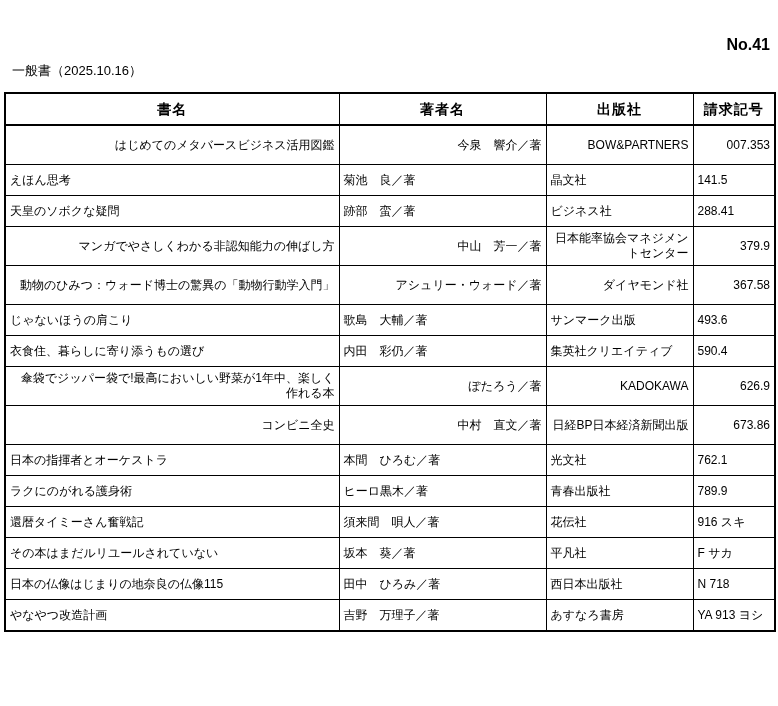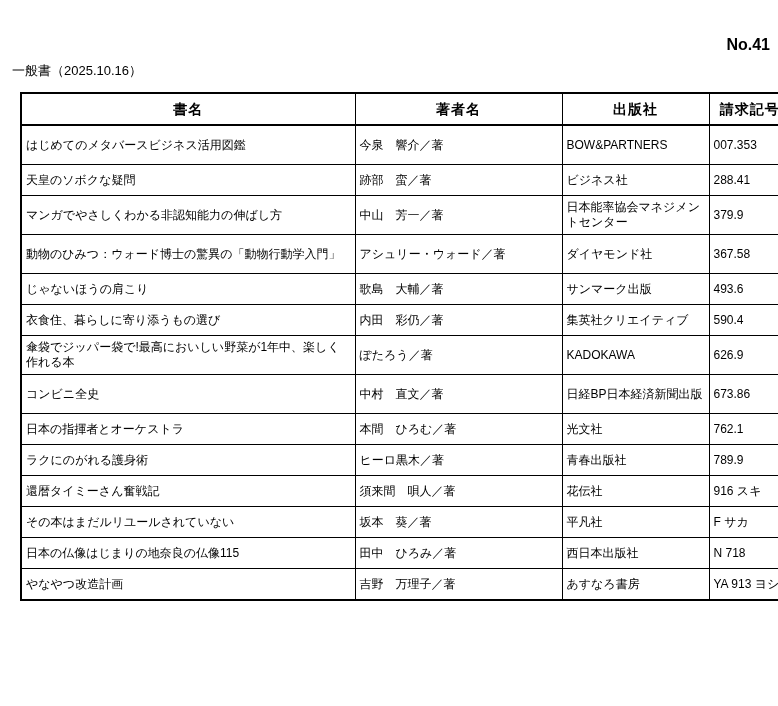--- a/index.html
+++ b/index.html
@@ -35,21 +35,21 @@
     top: 63px;
     left: 12px;
     font-size: 13px;
     font-weight: normal;
     line-height: 16px;
     white-space: nowrap;
   }
   .table-wrap {
     position: absolute;
     top: 92px;
-    left: 20px;
+    left: 4px;
     width: 728px;
   }
   table.booklist {
     border-collapse: collapse;
     table-layout: fixed;
     width: 770px;
     border: 2px solid #000;
   }
   table.booklist col.c-title  { width: 334px; }
   table.booklist col.c-author { width: 207px; }
@@ -74,20 +74,21 @@
     border-bottom: 2px solid #000;
     letter-spacing: 1px;
   }
   table.booklist tbody td {
     height: 30px;
     text-align: left;
     font-weight: normal;
   }
   table.booklist tbody tr.two-line td {
     height: 38px;
+    text-align: right;
   }
   .cell-text {
     display: block;
   }
 </style>
 </head>
 <body>
 
 <div class="page">
 
@@ -121,20 +122,34 @@
             </td>
             <td>
               <span class="cell-text">BOW&amp;PARTNERS</span>
             </td>
             <td>
               <span class="cell-text">007.353</span>
             </td>
           </tr>
           <tr>
             <td>
+              <span class="cell-text">えほん思考</span>
+            </td>
+            <td>
+              <span class="cell-text">菊池　良／著</span>
+            </td>
+            <td>
+              <span class="cell-text">晶文社</span>
+            </td>
+            <td>
+              <span class="cell-text">141.5</span>
+            </td>
+          </tr>
+          <tr>
+            <td>
               <span class="cell-text">天皇のソボクな疑問</span>
             </td>
             <td>
               <span class="cell-text">跡部　蛮／著</span>
             </td>
             <td>
               <span class="cell-text">ビジネス社</span>
             </td>
             <td>
               <span class="cell-text">288.41</span>

